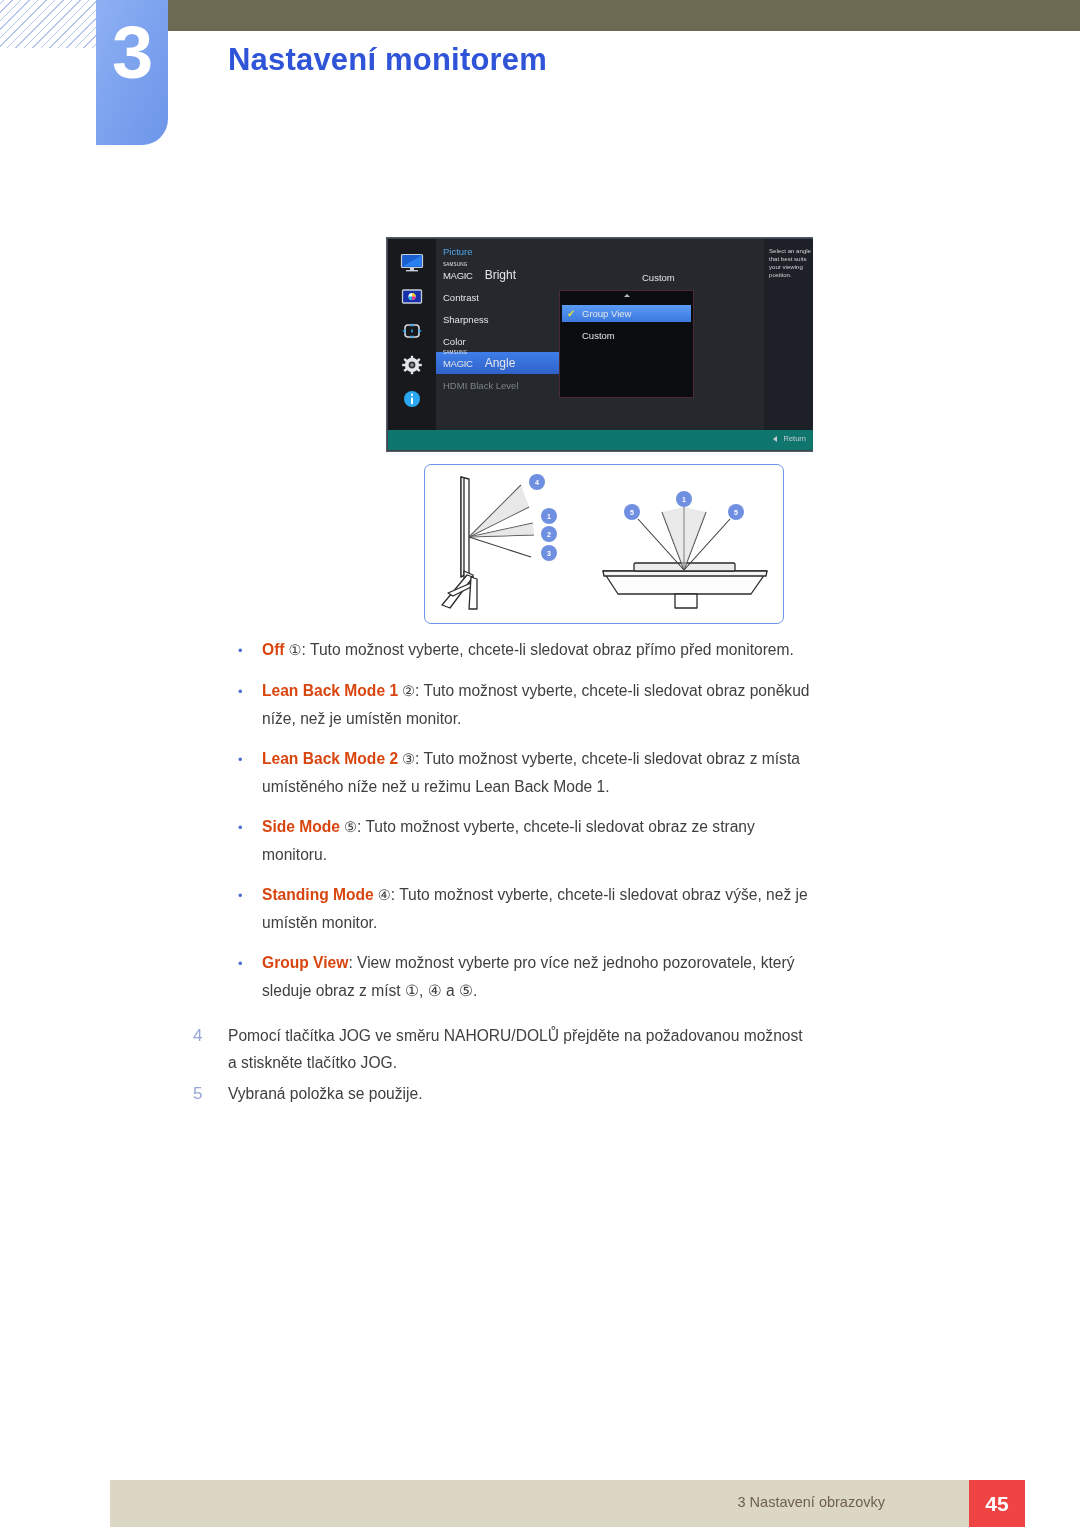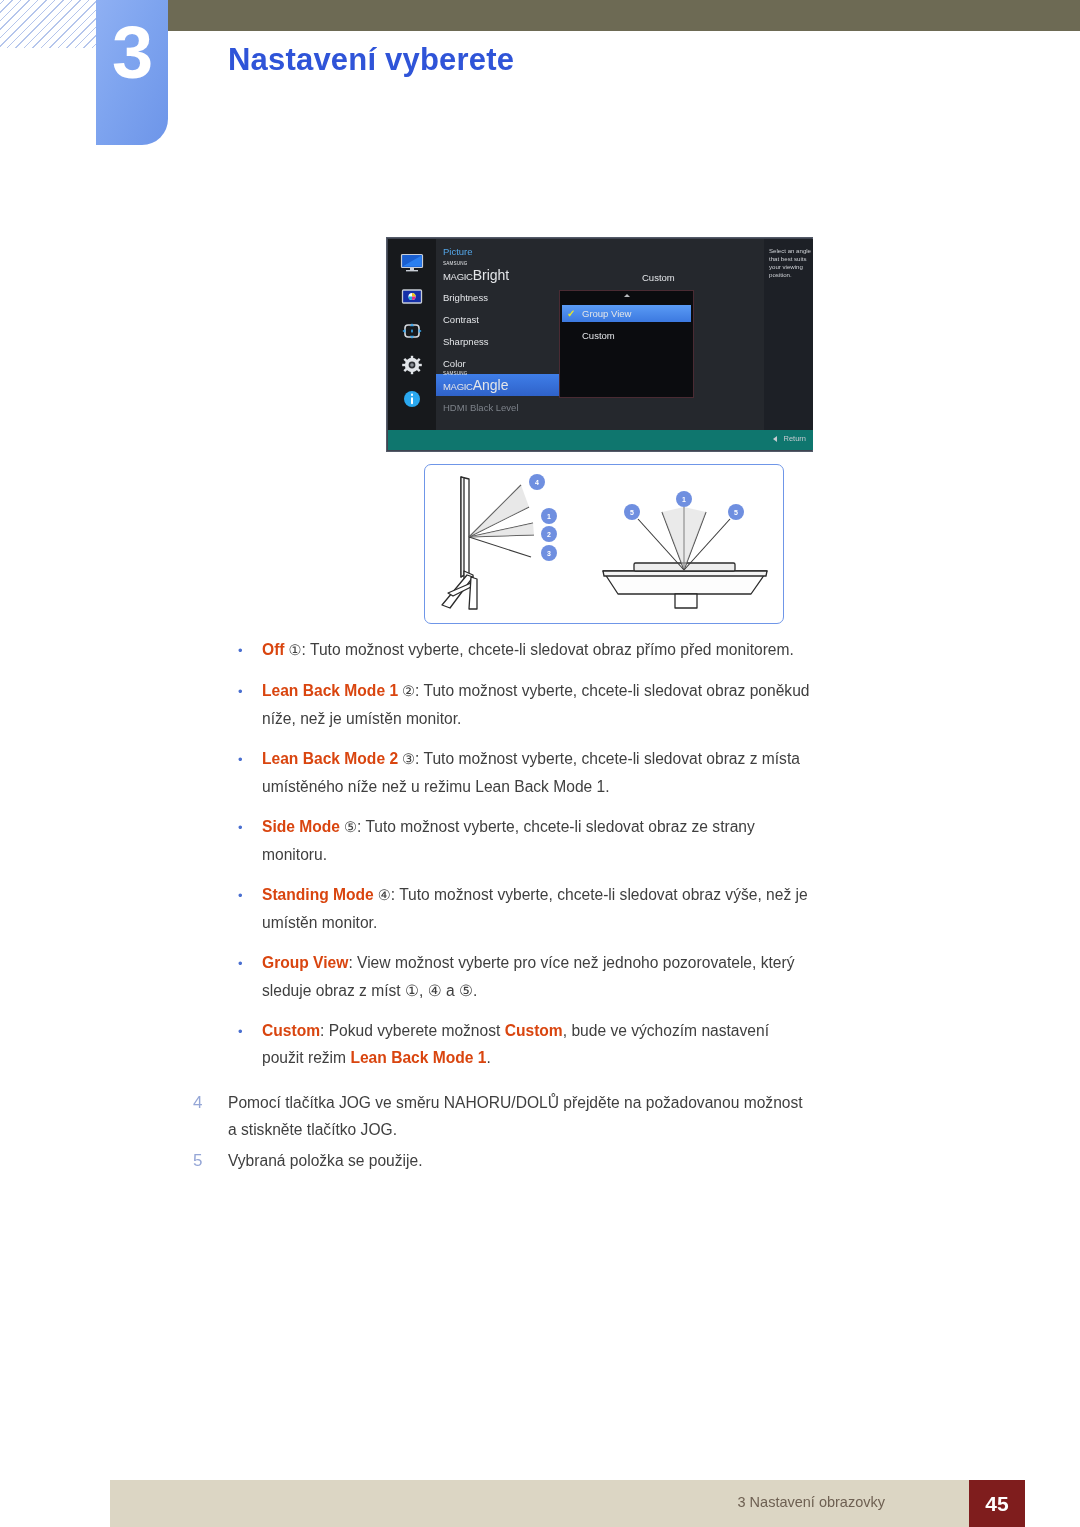--- a/index.html
+++ b/index.html
@@ -150,21 +150,21 @@
     left: 0; top: -6px;
     font-size: 4.6px;
     letter-spacing: 0.2px;
     color: #e4e6e9;
   }
   .magic .mg {
     font-size: 9.5px;
     letter-spacing: -0.3px;
     text-align: center;
   }
-  .magic .suffix { font-size: 14px; }
+  .magic .suffix { font-size: 12px; margin-left: 12px; }
   .osd-value {
     position: absolute;
     left: 255px; top: 34px;
     font-size: 9.5px;
     color: #e4e6e9;
   }
   .osd-popup {
     position: absolute;
     left: 172px; top: 52px;
     width: 135px; height: 108px;
@@ -310,40 +310,40 @@
   .footer-text {
     position: absolute;
     right: 125px; top: 14px;
     font-size: 14.5px;
     color: #6e6052;
   }
   .footer-page {
     position: absolute;
     left: 859px; top: 0;
     width: 56px; height: 47px;
-    background: #7f1d1d;
+    background: #ef4444;
     display: flex;
     align-items: center;
     justify-content: center;
   }
   .footer-page span {
     font-size: 21px;
     font-weight: bold;
     color: #ffffff;
   }
 </style>
 </head>
 <body>
 
 <div class="hatch"></div>
 <div class="olive-bar"></div>
 <div class="chapter-block">
   <div class="chapter-num">3</div>
 </div>
-<div class="chapter-title">Nastavení vyberete</div>
+<div class="chapter-title">Nastavení monitorem</div>
 
 <div class="osd">
 
   <div class="osd-left"></div>
   <div class="osd-icons">
     <div class="osd-ico">
       <svg width="24" height="20" viewBox="0 0 24 20">
         <rect x="1.5" y="1.5" width="21" height="13" rx="1" fill="#1a5fd0" stroke="#c9ced6" stroke-width="1.2"></rect>
         <polygon points="2.5,13.5 21.5,2.5 21.5,13.5" fill="#2a7ff0"></polygon>
         <rect x="10" y="15" width="4" height="2" fill="#c9ced6"></rect>
@@ -400,23 +400,20 @@
   <div class="osd-title">Picture</div>
 
   <div class="osd-list">
     <div class="osd-row">
       <span class="lbl magic">
         <span class="sam">SAMSUNG</span>
         <span class="mg">MAGIC</span><span class="suffix">Bright</span>
       </span>
     </div>
     <div class="osd-row">
-      <span class="lbl">Brightness</span>
-    </div>
-    <div class="osd-row">
       <span class="lbl">Contrast</span>
     </div>
     <div class="osd-row">
       <span class="lbl">Sharpness</span>
     </div>
     <div class="osd-row">
       <span class="lbl">Color</span>
     </div>
     <div class="osd-row sel">
       <span class="lbl magic">
@@ -539,21 +536,20 @@
 </div>
 
 <div class="content">
   <ul class="bullets">
     <li><span class="kw">Off</span><span class="circ"> ①</span><span>: Tuto možnost vyberte, chcete-li sledovat obraz přímo před monitorem.</span></li>
     <li><span class="kw">Lean Back Mode 1</span><span class="circ"> ②</span><span>: Tuto možnost vyberte, chcete-li sledovat obraz poněkud níže, než je umístěn monitor.</span></li>
     <li><span class="kw">Lean Back Mode 2</span><span class="circ"> ③</span><span>: Tuto možnost vyberte, chcete-li sledovat obraz z místa umístěného níže než u režimu Lean Back Mode 1.</span></li>
     <li><span class="kw">Side Mode</span><span class="circ"> ⑤</span><span>: Tuto možnost vyberte, chcete-li sledovat obraz ze strany monitoru.</span></li>
     <li><span class="kw">Standing Mode</span><span class="circ"> ④</span><span>: Tuto možnost vyberte, chcete-li sledovat obraz výše, než je umístěn monitor.</span></li>
     <li><span class="kw">Group View</span><span class="circ"></span><span>: View možnost vyberte pro více než jednoho pozorovatele, který sleduje obraz z míst ①, ④ a ⑤.</span></li>
-    <li><span class="kw">Custom</span><span>: Pokud vyberete možnost </span><span class="kw">Custom</span><span>, bude ve výchozím nastavení použit režim </span><span class="kw">Lean Back Mode 1</span><span>.</span></li>
   </ul>
 
   <ol class="steps">
     <li>
       <span class="stepnum">4</span>
       <span>Pomocí tlačítka JOG ve směru NAHORU/DOLŮ přejděte na požadovanou možnost a stiskněte tlačítko JOG.</span>
     </li>
     <li>
       <span class="stepnum">5</span>
       <span>Vybraná položka se použije.</span>

